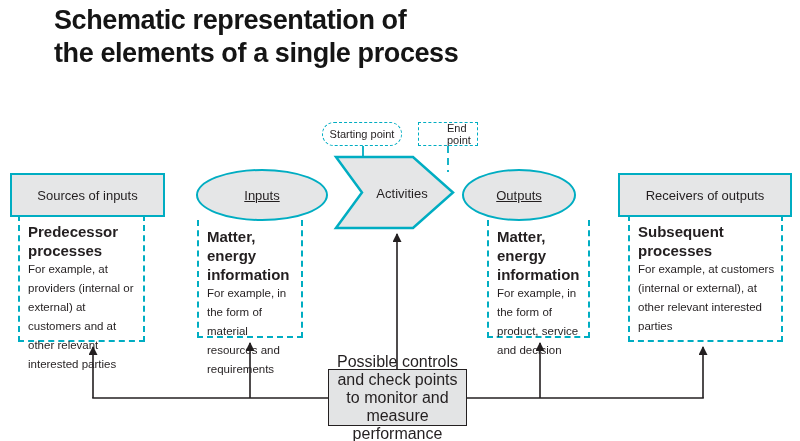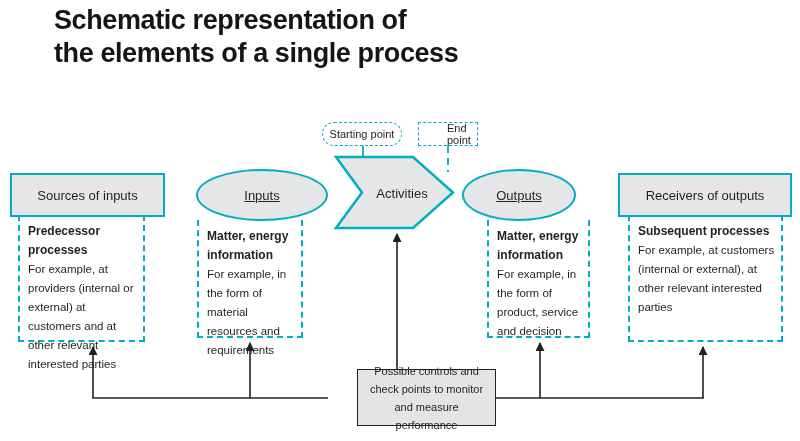--- a/index.html
+++ b/index.html
@@ -34,31 +34,31 @@
     position:absolute;display:flex;align-items:center;justify-content:center;
     border:1.5px dashed #00adc2;box-sizing:border-box;font-size:11px;z-index:3;background:#fff;
   }
   .tag-start{left:322px;top:122px;width:80px;height:24px;border-radius:12px;}
   .tag-end{left:418px;top:122px;width:60px;height:24px;padding-left:28px;}
   
   .detail{
     position:absolute;border:2px dashed #00adc2;border-top:none;box-sizing:border-box;
     padding:7px 5px 0 8px;font-size:11.5px;line-height:19px;z-index:1;
   }
-  .detail h4{margin:0;font-size:12px;line-height:19px;font-weight:bold;}
+  .detail h4{margin:0;font-size:15px;line-height:19px;font-weight:bold;}
   .detail-predecessor{left:18px;top:215px;width:127px;height:127px;}
   .detail-input{left:197px;top:220px;width:106px;height:118px;}
   .detail-output{left:487px;top:220px;width:103px;height:118px;}
   .detail-subsequent{left:628px;top:215px;width:155px;height:127px;}
   
   .controls-box{
     position:absolute;left:328px;top:369px;width:139px;height:57px;
     background:#e3e4e5;border:1.6px solid #231f20;box-sizing:border-box;
     display:flex;align-items:center;justify-content:center;text-align:center;
-    font-size:11px;line-height:18px;padding:0 5px;z-index:3;margin-left:29px;
+    font-size:16px;line-height:18px;padding:0 5px;z-index:3;
   }
 </style>
 </head>
 <body>
 
 <div class="stage">
 
   <div class="title">
     <span>Schematic representation of</span>
     <span>the elements of a single process</span>

